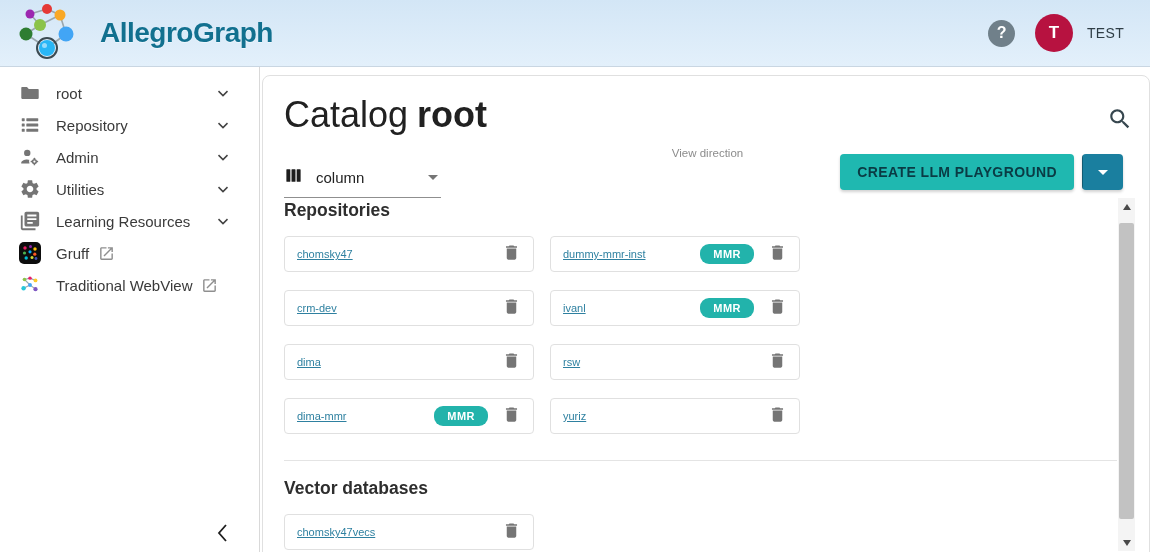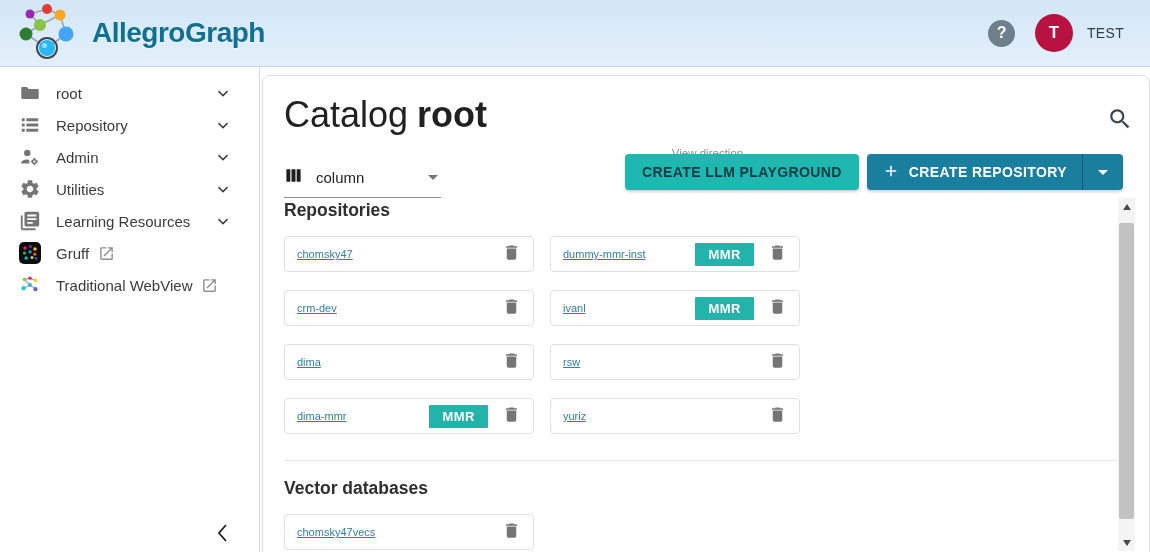--- a/index.html
+++ b/index.html
@@ -3,21 +3,21 @@
 <meta charset="utf-8">
 <style>
   * { margin:0; padding:0; box-sizing:border-box; }
   html,body { width:1150px; height:552px; overflow:hidden; background:#fff;
               font-family:"Liberation Sans", sans-serif; }
 
   
   .header { height:67px; display:flex; align-items:center; justify-content:space-between;
             padding:0 26px 0 12px; background:linear-gradient(180deg,#d3e6f6,#e3f0fb);
             border-bottom:1px solid #c9d6e2; }
-  .brand { display:flex; align-items:center; gap:8px; }
+  .brand { display:flex; align-items:center; gap:16px; }
   .brand-text { font-size:28px; font-weight:bold; color:var(--brand-teal);
                 letter-spacing:-0.5px; text-shadow:0 1px 0 rgba(255,255,255,.45); }
   .header-right { display:flex; align-items:center; gap:20px; }
   .help { width:27px; height:27px; border-radius:50%; background:#70808a; color:#fff;
           font-weight:bold; font-size:16px; display:flex; align-items:center; justify-content:center; cursor:pointer; }
   .avatar { width:38px; height:38px; border-radius:50%; background:var(--avatar-red); color:#fff;
             font-size:17px; font-weight:bold; display:flex; align-items:center; justify-content:center; cursor:pointer; }
   .username { font-size:14px; color:#2f3e46; font-weight:500; letter-spacing:.3px; margin-left:-6px; }
 
   
@@ -64,22 +64,22 @@
                  border-top:5px solid #fff; }
 
   
   .list-area { position:absolute; top:122px; left:0; right:0; bottom:0; padding:2px 32px 0 21px; overflow:hidden; }
   .section-heading { font-size:17.5px; font-weight:700; color:#2e2e2e; margin:0 0 15px; }
   .grid { display:grid; grid-auto-flow:column; grid-template-columns:250px 250px;
           column-gap:16px; row-gap:18px; }
   .card { height:36px; border:1px solid #e0e0e0; border-radius:4px; background:#fff;
           display:flex; align-items:center; padding:0 12px; }
   .repo-link { font-size:11px; color:var(--link-blue); text-decoration:underline; cursor:pointer; white-space:nowrap; }
-  .badge { margin-left:auto; background:var(--badge-teal); color:#fff; font-size:13px; font-weight:bold;
-           letter-spacing:.5px; padding:4px 13px; border-radius:1px; }
+  .badge { margin-left:auto; background:var(--badge-teal); color:#fff; font-size:11px; font-weight:bold;
+           letter-spacing:.5px; padding:4px 13px; border-radius:9px; }
   .trash { margin-left:auto; background:none; border:none; padding:0; cursor:pointer; display:flex; }
   .card.has-badge .trash { margin-left:14px; }
   .section-divider { border:none; border-top:1px solid #e4e4e4; margin:26px 0 17px; }
 
   
   .fake-scrollbar { position:absolute; right:14px; top:122px; bottom:12px; width:17px; background:#f4f4f4; }
   .scroll-btn { position:absolute; left:0; right:0; height:17px; display:flex; align-items:center; justify-content:center; cursor:pointer; }
   .scroll-btn.up { top:0; } .scroll-btn.down { bottom:0; }
   .tri-up { width:0; height:0; border-left:4px solid transparent; border-right:4px solid transparent; border-bottom:6px solid #4a4a4a; }
   .tri-down { width:0; height:0; border-left:4px solid transparent; border-right:4px solid transparent; border-top:6px solid #4a4a4a; }
@@ -286,28 +286,20 @@
               <rect x="16" y="4" width="5" height="16" rx="0.8"></rect>
             </svg>
           </span>
           <span class="select-text">column</span>
           <span class="select-caret"></span>
         </div>
 
         <div class="actions">
           <button class="btn btn-llm">CREATE LLM PLAYGROUND</button>
           <button class="btn btn-repo">
-            <span class="main-part">
-              <span>
-                <svg width="18" height="18" viewBox="0 0 24 24" fill="#fff">
-                  <path d="M19 13h-6v6h-2v-6H5v-2h6V5h2v6h6v2z"></path>
-                </svg>
-              </span>
-              <span>CREATE REPOSITORY</span>
-            </span>
             <span class="vdiv"></span>
             <span class="caret-part">
               <span class="caret-white"></span>
             </span>
           </button>
         </div>
       </div>
 
       <div class="list-area">
           <h2 class="section-heading">Repositories</h2>

